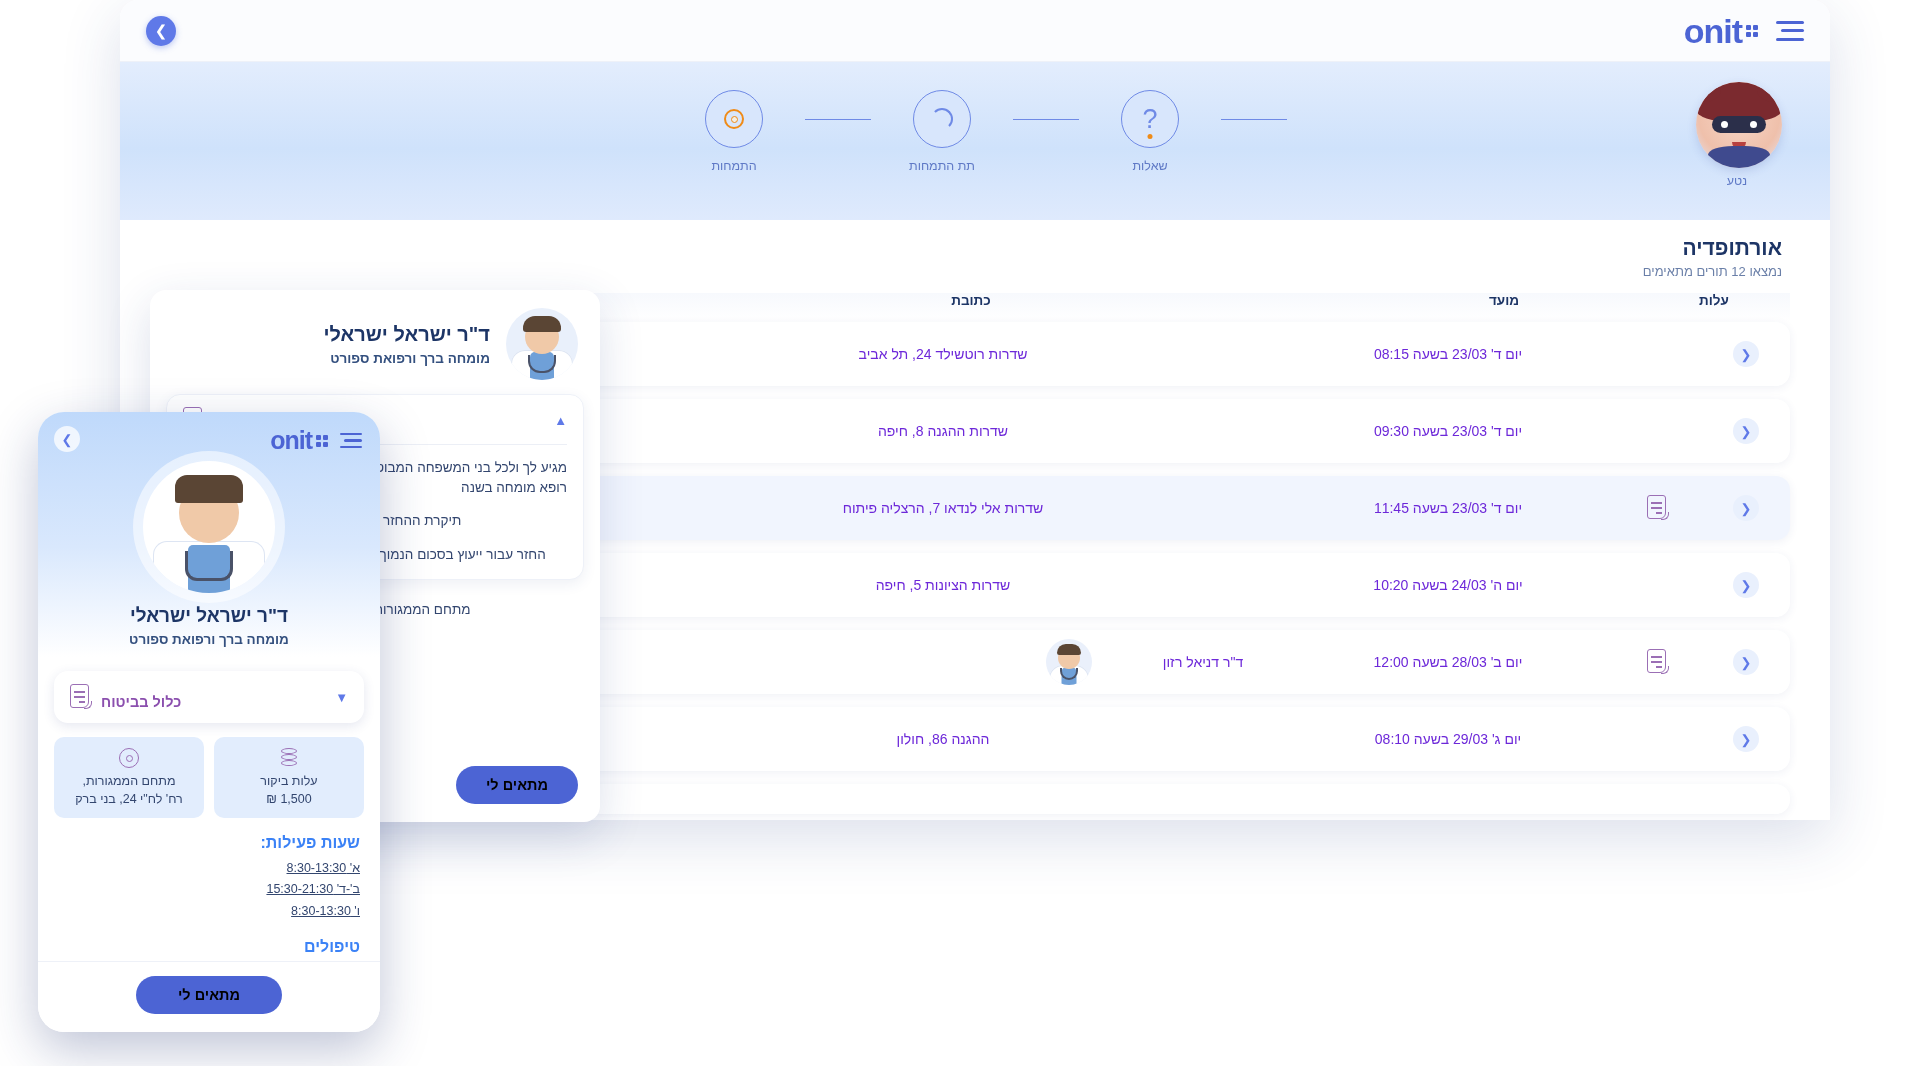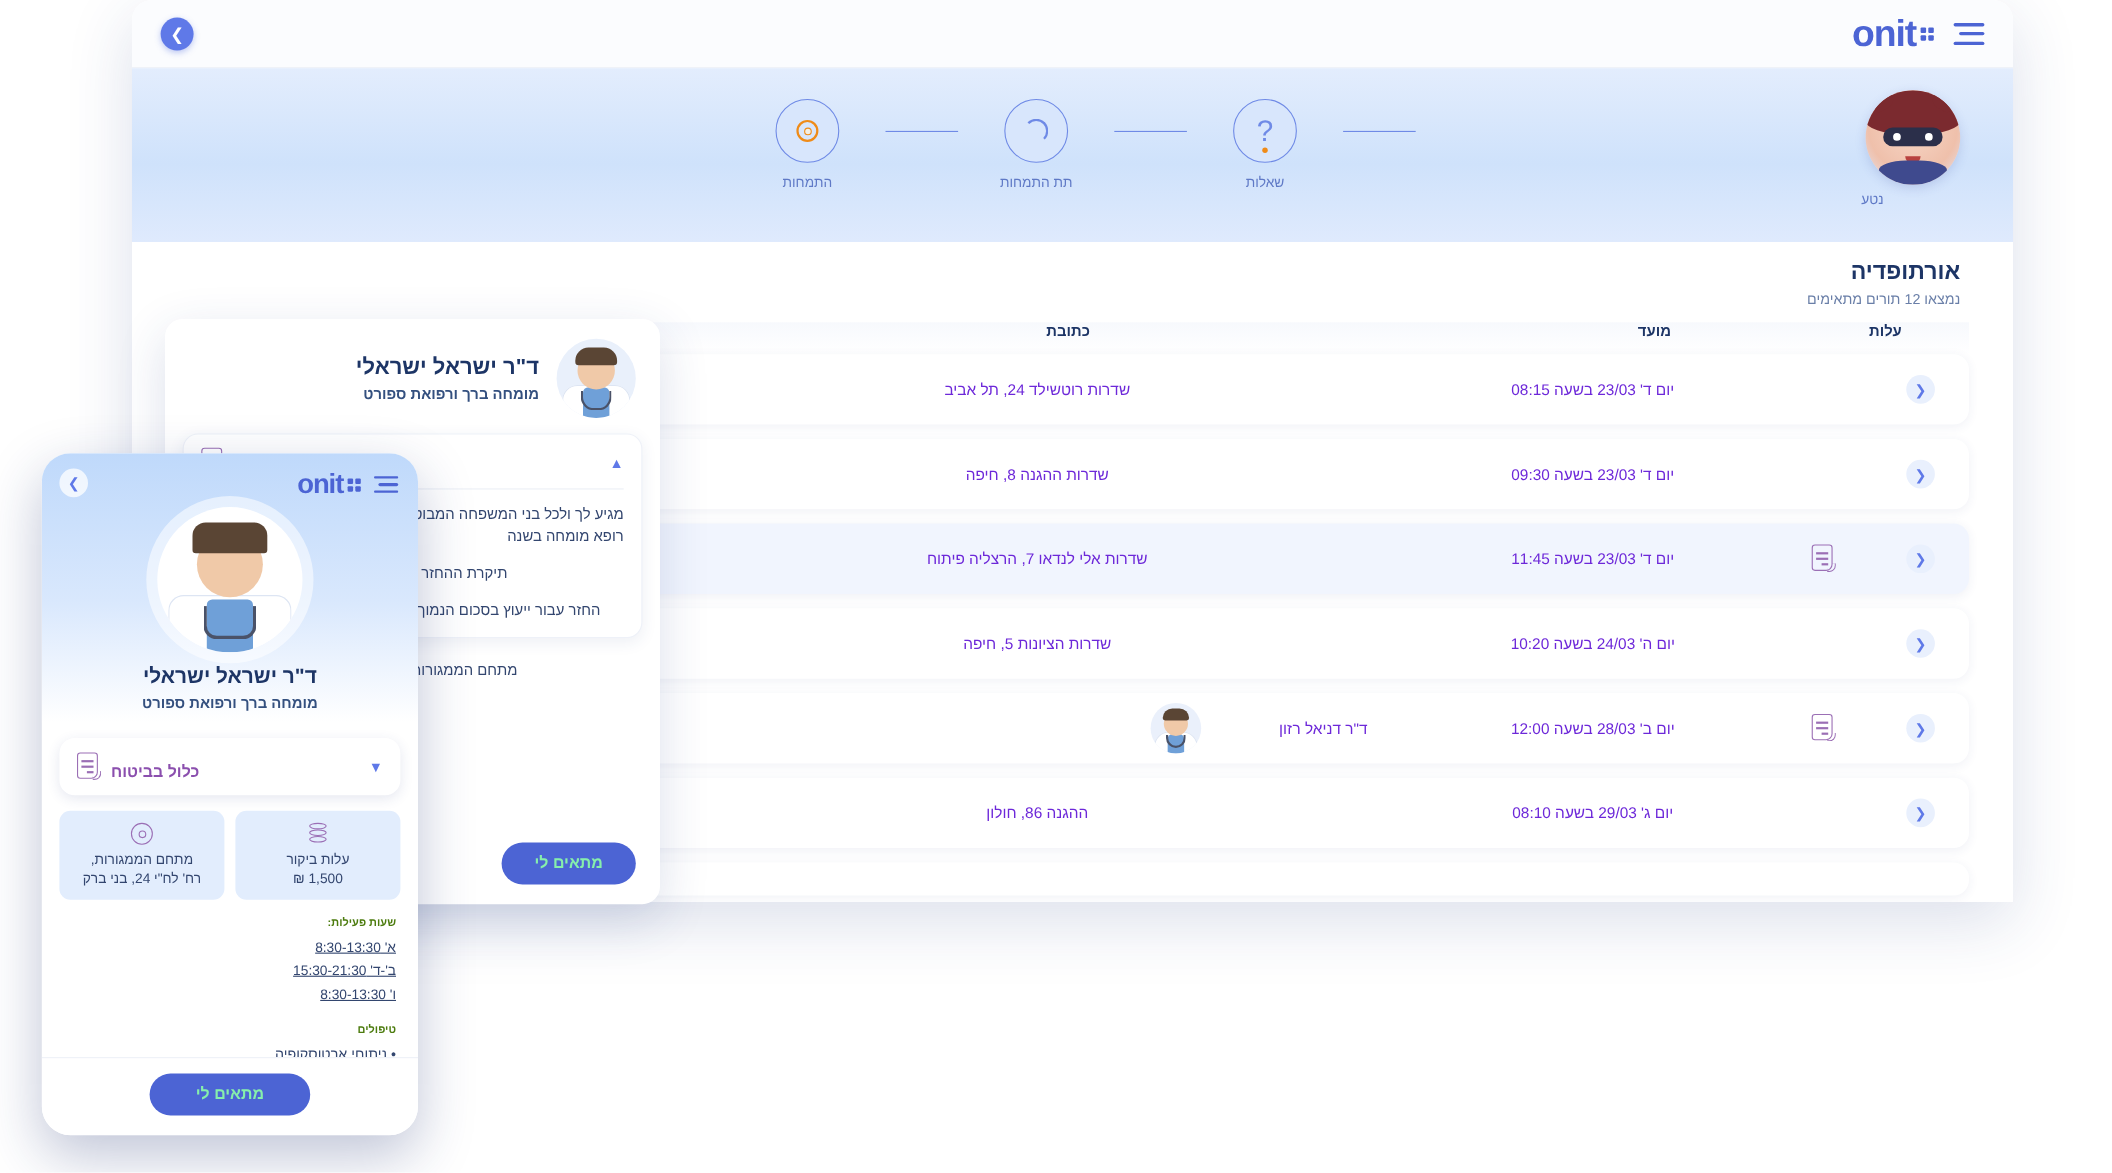--- a/index.html
+++ b/index.html
@@ -84,21 +84,21 @@
   .q-dot { position: absolute; width: 5px; height: 5px; border-radius: 50%;
     background: #ef8b18; left: 50%; transform: translateX(-50%); bottom: -9px; }
   .ring { width: 22px; height: 22px; border-radius: 50%; border: 2px solid #6f8ae6;
     border-left-color: transparent; border-bottom-color: transparent; }
   .ring-orange { width: 20px; height: 20px; border-radius: 50%; border: 2.4px solid #ef8b18;
     display: flex; align-items: center; justify-content: center; }
   .ring-orange i { width: 7px; height: 7px; border-radius: 50%; background: #f3efe6;
     border: 1.5px solid #ef8b18; display: block; }
 
   
-  .user-av { position: absolute; right: 48px; top: 20px; width: 90px; text-align: left; }
+  .user-av { position: absolute; right: 48px; top: 20px; width: 90px; text-align: center; }
   .user-av .ring-img {
     width: 86px; height: 86px; border-radius: 50%; overflow: hidden; position: relative;
     background: radial-gradient(circle at 50% 40%, #f7d6c6 0%, #efc0ab 60%, #e2e9fb 100%);
     box-shadow: 0 3px 10px rgba(60,80,160,.18);
   }
   .user-av .hair { position: absolute; left: 0; right: 0; top: 0; height: 40px;
     background: #7b2a2f; border-radius: 50% 50% 42% 42% / 70% 70% 30% 30%; }
   .user-av .hair:after, .user-av .hair:before { content:""; position: absolute; top: -4px;
     width: 20px; height: 22px; background: #7b2a2f; }
   .user-av .hair:before { left: 4px; transform: rotate(-28deg) ; border-radius: 60% 10% 40% 20%; }
@@ -234,21 +234,21 @@
 
   .doc-meta { margin: 14px 22px 0 22px; }
   .meta-row { display: flex; flex-direction: row-reverse; gap: 14px; padding: 7px 0;
     align-items: flex-start; }
   .meta-k { flex: 0 0 64px; font-size: 14px; font-weight: 700; color: #1d3566;
     text-align: left; line-height: 1.35; }
   .meta-v { flex: 1 1 auto; font-size: 13.5px; color: #33466f; line-height: 1.4;
     text-align: left; }
   .doc-cta { margin: 16px 22px 0 22px; }
   .btn-primary {
-    background: #4c64d4; color: #86efac; border: none; border-radius: 22px;
+    background: #4c64d4; color: #000000; border: none; border-radius: 22px;
     padding: 11px 30px; font-size: 14.5px; font-weight: 700; cursor: pointer;
     font-family: "Liberation Sans", sans-serif;
   }
 
   
   .phone {
     position: absolute; left: 38px; top: 412px; width: 342px; height: 620px;
     background: #fff; border-radius: 26px; overflow: hidden;
     box-shadow: 0 18px 50px rgba(30,45,110,.28);
     text-align: right;
@@ -290,21 +290,21 @@
   .tile .t1 { font-size: 12.5px; color: #33466f; line-height: 1.4; }
   .coin { width: 16px; height: 20px; position: relative; }
   .coin i { position: absolute; left: 0; right: 0; height: 6px; border: 1.5px solid #9b6fb5;
     border-radius: 50%; }
   .coin i:nth-child(1){ top: 0; } .coin i:nth-child(2){ top: 6px; } .coin i:nth-child(3){ top: 12px; }
   .pin { width: 20px; height: 20px; border-radius: 50%; border: 1.8px solid #9b6fb5;
     display: flex; align-items: center; justify-content: center; }
   .pin i { width: 7px; height: 7px; border-radius: 50%; border: 1.8px solid #9b6fb5; }
 
   .phone-sec { margin: 16px 20px 0 20px; }
-  .phone-h { font-size: 10px; font-weight: 700; color: #4d7c0f; margin-bottom: 6px; }
+  .phone-h { font-size: 16px; font-weight: 700; color: #3b82f6; margin-bottom: 6px; }
   .phone-line { font-size: 12.5px; color: #33466f; line-height: 1.7; text-decoration: underline; }
   .phone-ul { list-style: none; }
   .phone-ul li { font-size: 13px; color: #33466f; line-height: 1.75; }
   .phone-ul li:before { content: "• "; color: #33466f; }
   .phone-foot { position: absolute; bottom: 0; left: 0; right: 0; padding: 14px 0 18px 0;
     text-align: center; border-top: 1px solid #eef1f8; background: #fff; }
   .phone-foot .btn-primary { padding: 11px 42px; }
 </style>
 </head>
 <body>

